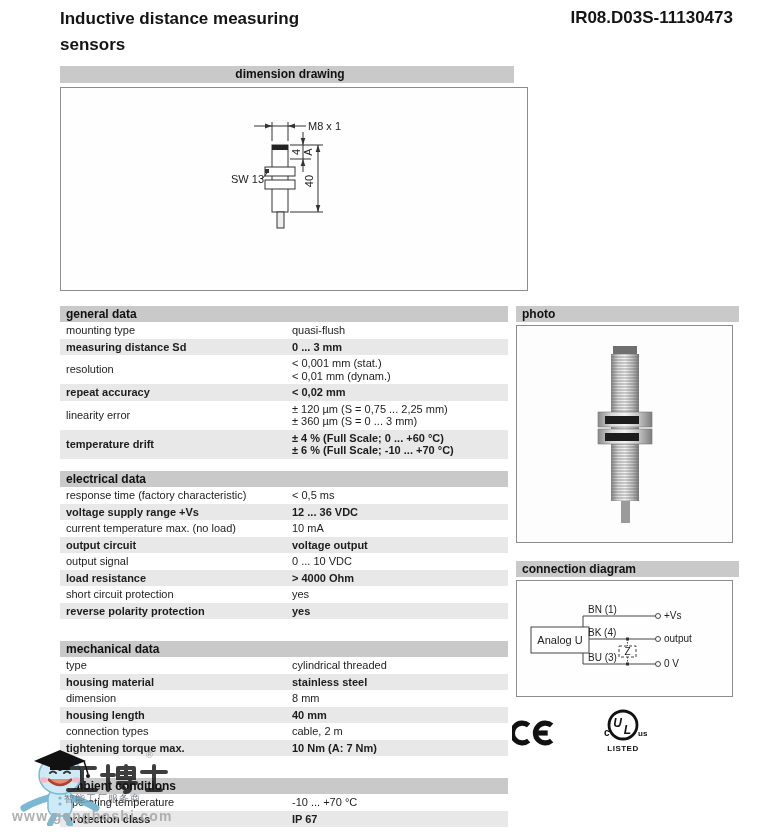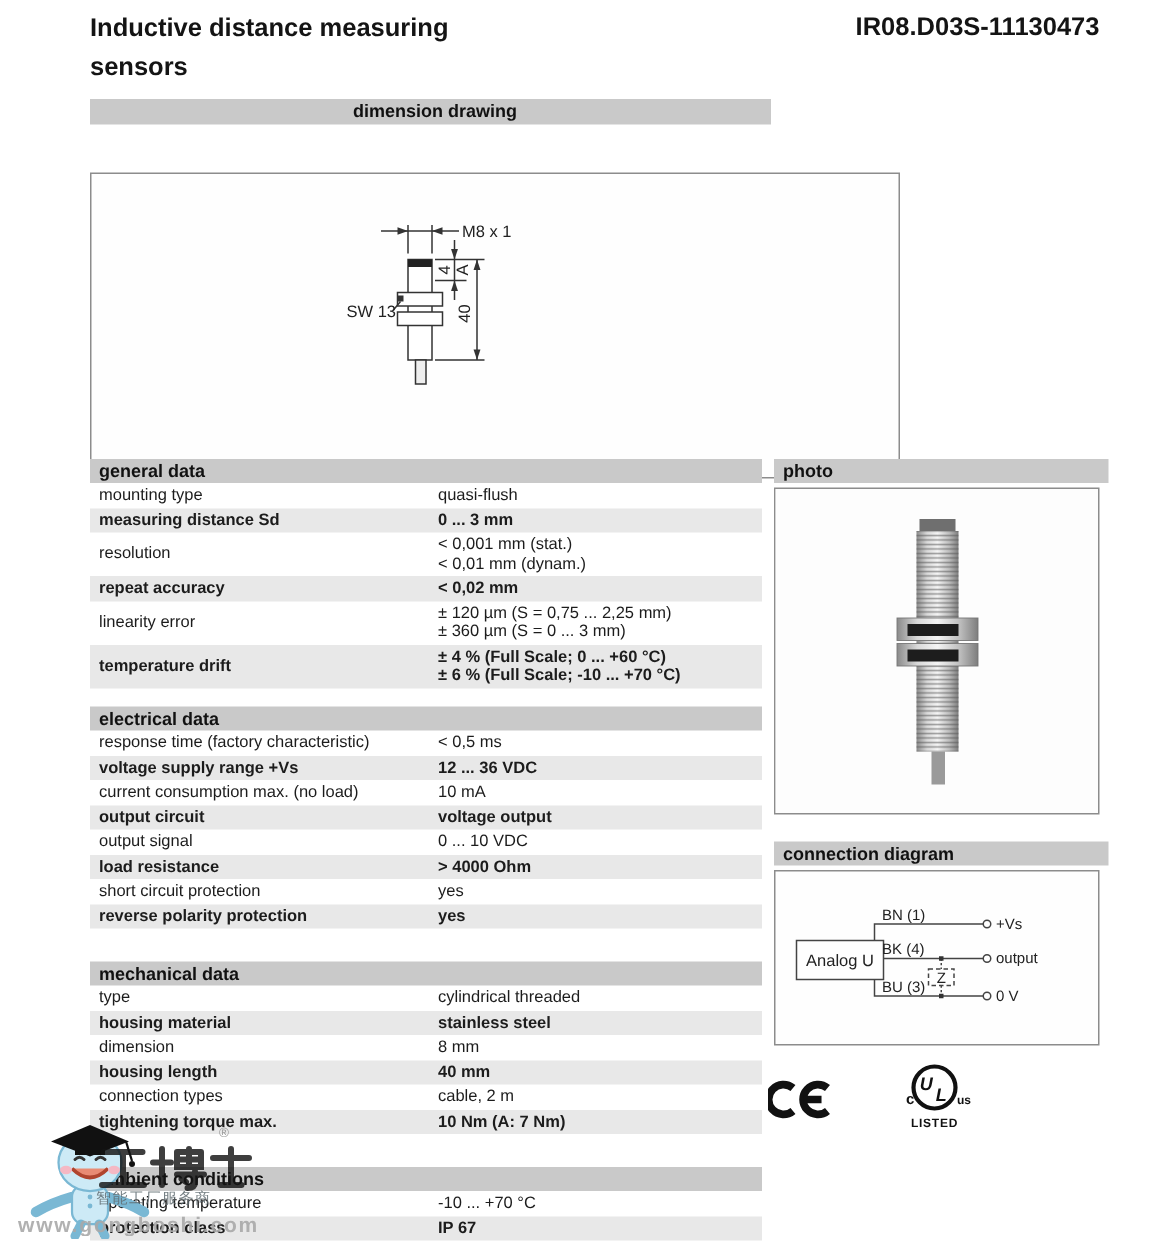--- a/index.html
+++ b/index.html
@@ -31,21 +31,21 @@
   .wm-reg{left:146px;top:750px;font-size:9px;color:#9a9a9a;}
   .wm-brand{left:66px;top:762px;opacity:.82;}
 </style>
 </head>
 <body>
 
 <div class="abs doc-title">Inductive distance measuring sensors</div>
 <div class="abs part-no">IR08.D03S-11130473</div>
 
 <div class="abs sec-bar w-left" style="left:60px;top:66px;height:17px;line-height:17px;">dimension drawing</div>
-<div class="abs panel-box" style="left:60px;top:87px;width:540px;height:204px;margin-top:28px;">
+<div class="abs panel-box" style="left:60px;top:87px;width:468px;height:204px;">
   <svg width="446" height="202" viewBox="0 0 446 202">
     <g stroke="#333" stroke-width="1" fill="none">
 
       <rect x="211" y="57" width="16" height="67" fill="#ffffff"></rect>
       <rect x="211" y="57" width="16" height="5" fill="#222" stroke="none"></rect>
 
       <rect x="204" y="79" width="30" height="9" fill="#ffffff"></rect>
       <rect x="204" y="92" width="30" height="9" fill="#ffffff"></rect>
 
       <rect x="216" y="124" width="7" height="16" fill="#eeeeee"></rect>
@@ -133,21 +133,21 @@
           <div>&lt; 0,5 ms</div>
         </div>
       </div>
       <div class="trow alt">
         <div class="tlabel">voltage supply range +Vs</div>
         <div class="tvalue">
           <div>12 ... 36 VDC</div>
         </div>
       </div>
       <div class="trow">
-        <div class="tlabel">current consumption max. (no load)</div>
+        <div class="tlabel">current temperature max. (no load)</div>
         <div class="tvalue">
           <div>10 mA</div>
         </div>
       </div>
       <div class="trow alt">
         <div class="tlabel">output circuit</div>
         <div class="tvalue">
           <div>voltage output</div>
         </div>
       </div>

